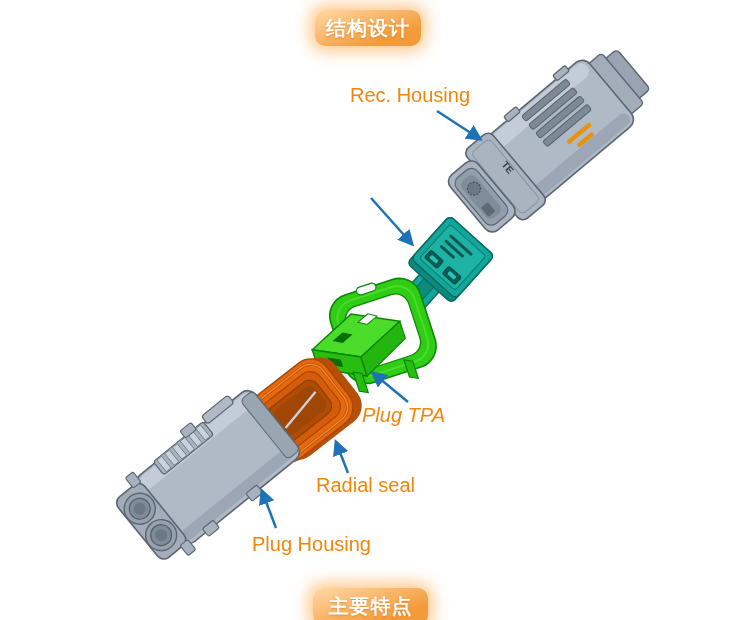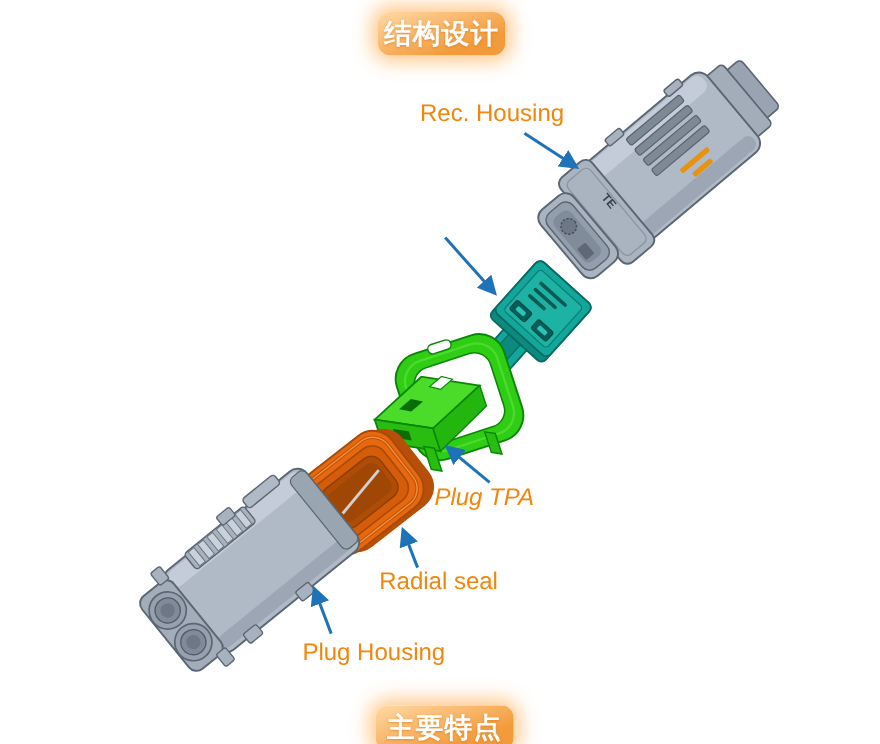--- a/index.html
+++ b/index.html
@@ -14,21 +14,21 @@
     position:absolute;color:var(--label-color);font-size:20px;
     white-space:nowrap;line-height:1.1;
   }
   #label-rec-housing{left:350px;top:84px;text-align:center;}
   #label-rec-tpa{left:335px;top:171px;}
   #label-plug-tpa{left:362px;top:404px;font-style:italic;}
   #label-radial-seal{left:316px;top:474px;}
   #label-plug-housing{left:252px;top:533px;}
   .badge{
     position:absolute;display:flex;align-items:center;justify-content:center;
-    color:var(--badge-text-color);font-weight:bold;font-size:23px;letter-spacing:1px;
+    color:var(--badge-text-color);font-weight:bold;font-size:20px;letter-spacing:1px;
     border-radius:10px;
     background:linear-gradient(160deg,var(--badge-gradient-top) 0%,var(--badge-gradient-bottom) 75%);
     box-shadow:0 0 16px 5px var(--badge-glow);
     text-shadow:0 1px 2px rgba(205,110,0,.55);
   }
   #badge-top{left:315px;top:10px;width:106px;height:36px;}
   #badge-bottom{left:313px;top:588px;width:115px;height:37px;}
 </style>
 </head>
 <body>

